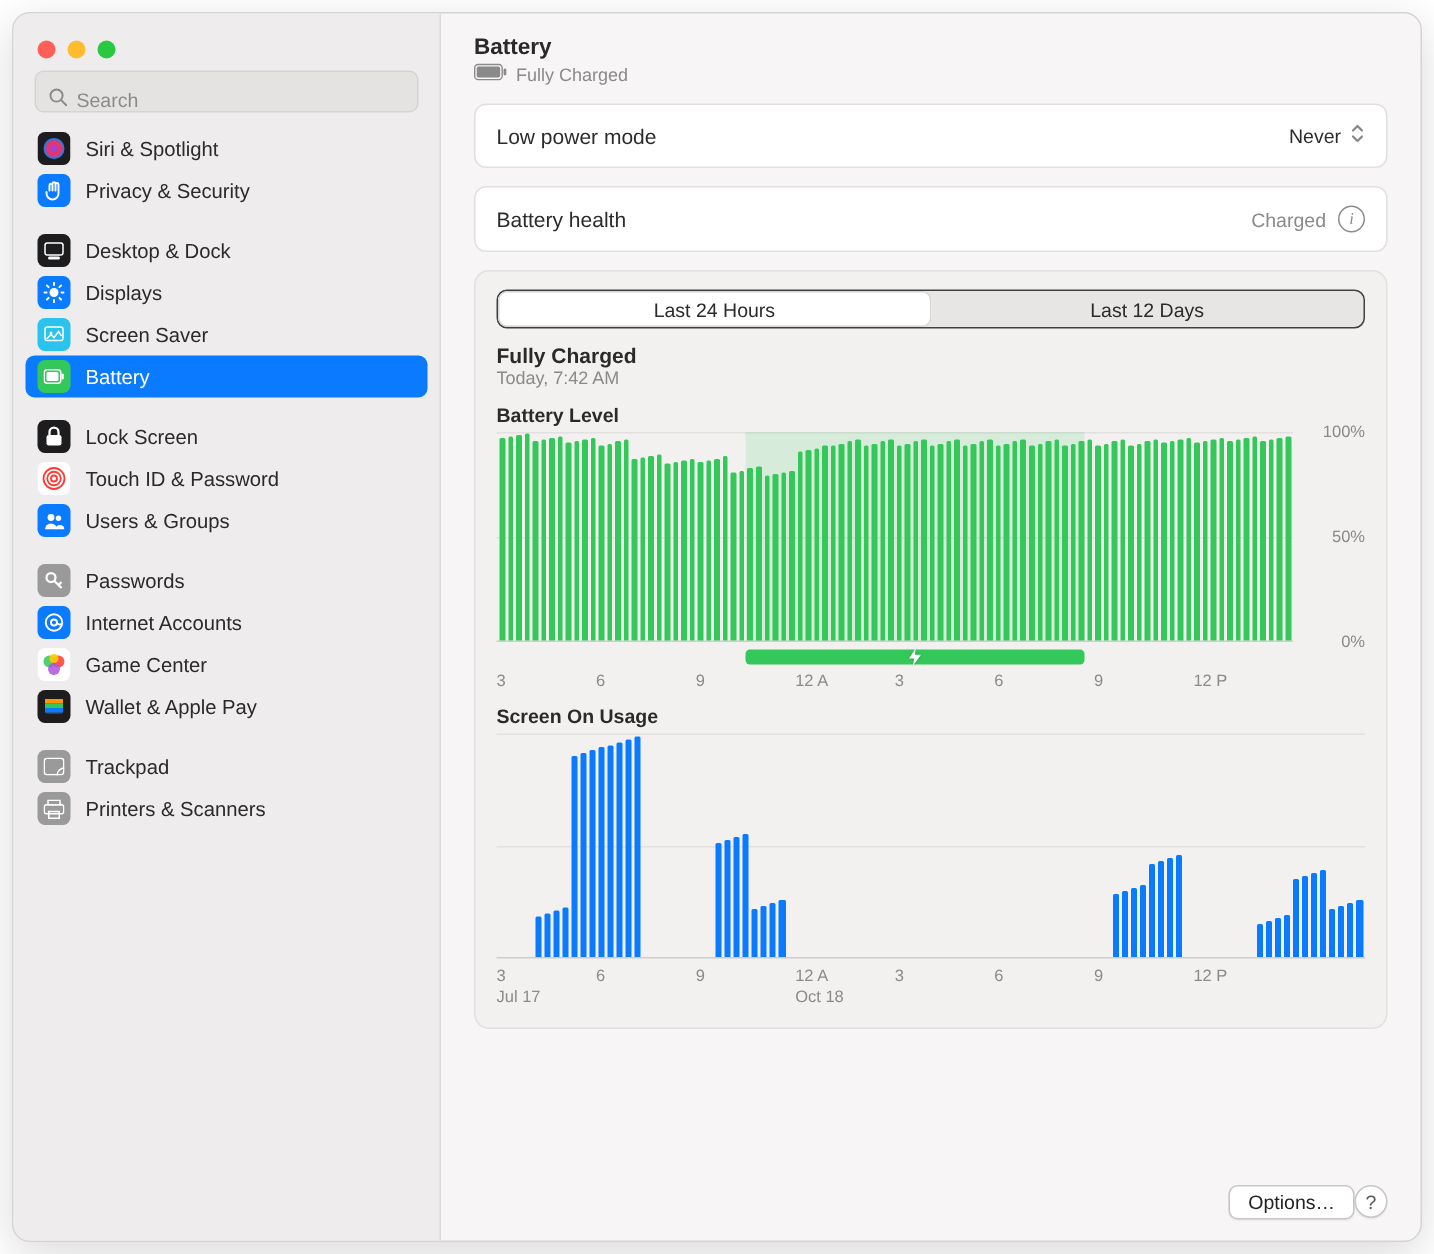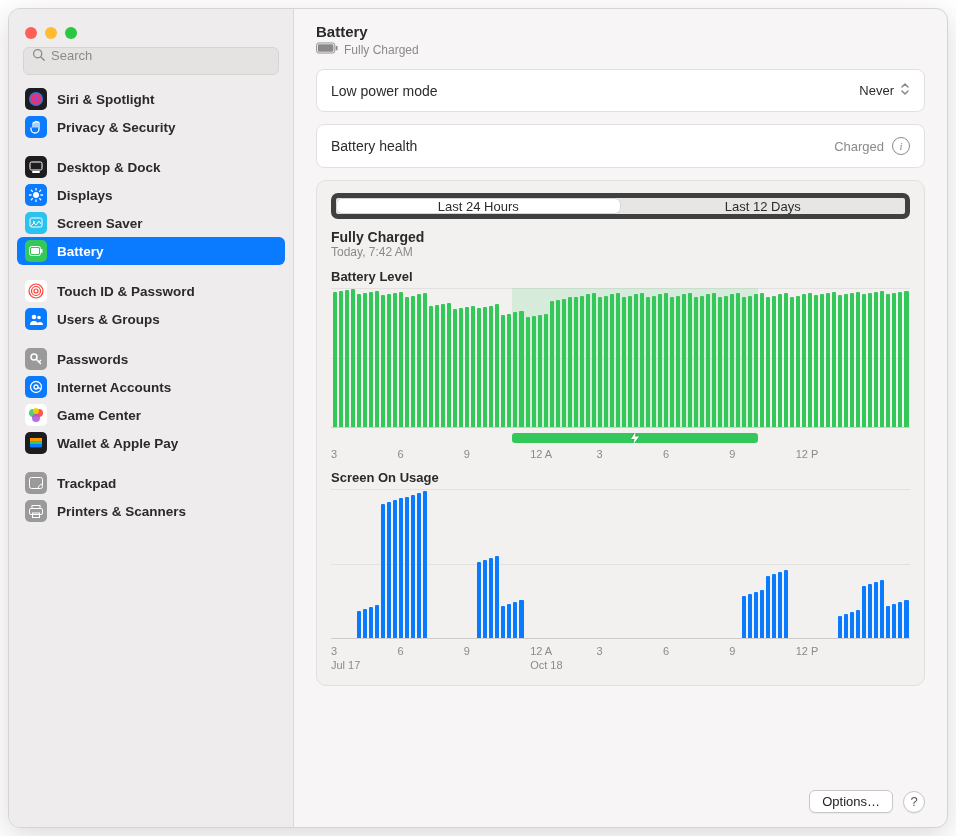--- a/index.html
+++ b/index.html
@@ -28,25 +28,25 @@
     display:flex; flex-direction:column;
     padding-top:4px;
   }
   .traffic { padding:14px 16px 8px; display:flex; gap:8px; }
   .dot { width:12px; height:12px; border-radius:50%; }
   .dot.red{background:#ff5f57;} .dot.yellow{background:#febc2e;} .dot.green{background:#28c840;}
   .search-wrap{ padding:0 14px 10px; }
   .search{
     width:100%; height:28px; border-radius:6px;
     border:1px solid #d6d4d3; background:#e5e3e2;
-    display:flex; align-items:flex-start; padding:0 8px; color:#8a8a8a;
+    display:flex; align-items:flex-end; padding:0 8px; color:#8a8a8a;
     font-size:13px;
   }
   .search svg{margin-right:6px;}
-  .sb-list{ overflow-y:auto; padding:0 8px 8px;font-weight:bold; }
+  .sb-list{ overflow-y:auto; padding:0 8px 8px; }
   .sb-group{ margin-bottom:12px;}
   .sb-item{
     display:flex; align-items:center; gap:10px;
     height:28px; padding:0 8px; border-radius:6px;
     font-size:13.5px; color:#2a2a2a; cursor:default;
   }
   .sb-item.sel{ background:#0a7aff; color:#fff; }
   .sb-item.sel .sb-label{ color:#fff; }
   .sb-icon{
     width:22px; height:22px; border-radius:5px; flex:0 0 22px;
@@ -71,21 +71,21 @@
   .info-circ{
     width:18px;height:18px;border-radius:50%;border:1.5px solid #8a8a8a;
     display:flex;align-items:center;justify-content:center;font-size:11px;color:#8a8a8a;
     font-style:italic; font-family:Georgia,serif;
   }
   .usage-card{
     background:#f3f1f0; border:1px solid #e2e0df; border-radius:10px;
     padding:12px 14px 14px;
   }
   .seg{
-    display:flex; height:26px; background:#e8e6e5; border:5px solid #404040;
+    display:flex; height:26px; background:#e8e6e5; border:1px solid #404040;
     border-radius:7px; overflow:hidden; margin-bottom:10px;
   }
   .seg-btn{
     flex:1; display:flex; align-items:center; justify-content:center;
     font-size:13px; color:#2b2b2b;
   }
   .seg-btn.active{ background:#fff; box-shadow:0 0 0 1px #d6d4d3 inset; border-radius:6px; }
   .fc-title{ font-size:14px; font-weight:700; color:#2a2a2a; }
   .fc-sub{ font-size:12px; color:#8a8a8a; margin-bottom:10px;}
   .chart-title{ font-size:13px; font-weight:700; color:#2a2a2a; margin:10px 0 4px;}
@@ -116,21 +116,21 @@
     padding-right:48px;
   }
   .xaxis span{ flex:1; }
   .screen .bar{ background:#0a7aff; }
   .plot.screen{ height:150px; }
   .xaxis2{ display:flex; font-size:11px; color:#8a8a8a; padding-right:48px; margin-top:6px;}
   .xaxis2 span{flex:1;}
   .daterow{ display:flex; font-size:11px; color:#8a8a8a; padding-right:48px; margin-top:2px;}
   .daterow span{flex:1;}
   .footer{
-    margin-top:auto; display:flex; justify-content:flex-end; align-items:center; gap:10px; padding-top:10px;
+    margin-top:auto; display:flex; justify-content:flex-end; align-items:flex-start; padding-top:10px;
   }
   .btn{
     background:#fff; border:1px solid #c9c7c6; border-radius:6px;
     padding:3px 12px; font-size:13px; box-shadow:0 1px 1px rgba(0,0,0,.05);
   }
   .help{
     width:22px;height:22px;border-radius:50%;background:#fff;border:1px solid #c9c7c6;
     display:flex;align-items:center;justify-content:center;font-size:13px;color:#555;
     box-shadow:0 1px 1px rgba(0,0,0,.05);
   }
@@ -228,20 +228,29 @@
               <svg width="14" height="10" viewBox="0 0 14 10">
                 <rect x="0.5" y="0.5" width="11" height="9" rx="2" stroke="#fff" fill="none"></rect>
                 <rect x="2" y="2" width="8" height="6" rx="1" fill="#fff"></rect>
                 <rect x="12" y="3" width="1.5" height="4" rx="0.7" fill="#fff"></rect>
               </svg>
             </span>
             <span class="sb-label">Battery</span>
           </div>
         </div>
         <div class="sb-group">
+          <div class="sb-item">
+            <span class="sb-icon" style="background: rgb(29, 29, 31);">
+              <svg width="12" height="14" viewBox="0 0 12 14">
+                <rect x="1" y="6" width="10" height="7" rx="1.5" fill="#fff"></rect>
+                <path d="M3 6 V4 a3 3 0 0 1 6 0 V6" stroke="#fff" stroke-width="1.5" fill="none"></path>
+              </svg>
+            </span>
+            <span class="sb-label">Lock Screen</span>
+          </div>
           <div class="sb-item">
             <span class="sb-icon" style="background: transparent;">
               <svg width="22" height="22">
                 <rect width="22" height="22" rx="5" fill="#fff"></rect>
                 <g stroke="#ff3b30" stroke-width="1.2" fill="none">
                   <circle cx="11" cy="11" r="7"></circle>
                   <circle cx="11" cy="11" r="4.5"></circle>
                   <circle cx="11" cy="11" r="2"></circle>
                 </g>
               </svg>
@@ -477,20 +486,25 @@
               <div class="bar" style="height: 96.6%;"></div>
               <div class="bar" style="height: 97.4%;"></div>
               <div class="bar" style="height: 98.2%;"></div>
             </div>
           <div class="charge-strip" id="charge-strip" style="left: 31.25%; right: 26.25%;">
             <svg width="12" height="12" viewBox="0 0 12 12">
                 <path d="M6.5 0 L2 7 H5.5 L4.5 12 L10 4.5 H6 Z" fill="#fff"></path>
               </svg>
           </div>
         </div>
+        <div class="ylabels">
+          <span style="top:0%">100%</span>
+          <span style="top:50%">50%</span>
+          <span style="top:100%">0%</span>
+        </div>
       </div>
       <div class="xaxis" id="xaxis1">
           <span>3</span>
           <span>6</span>
           <span>9</span>
           <span>12 A</span>
           <span>3</span>
           <span>6</span>
           <span>9</span>
           <span>12 P</span>

